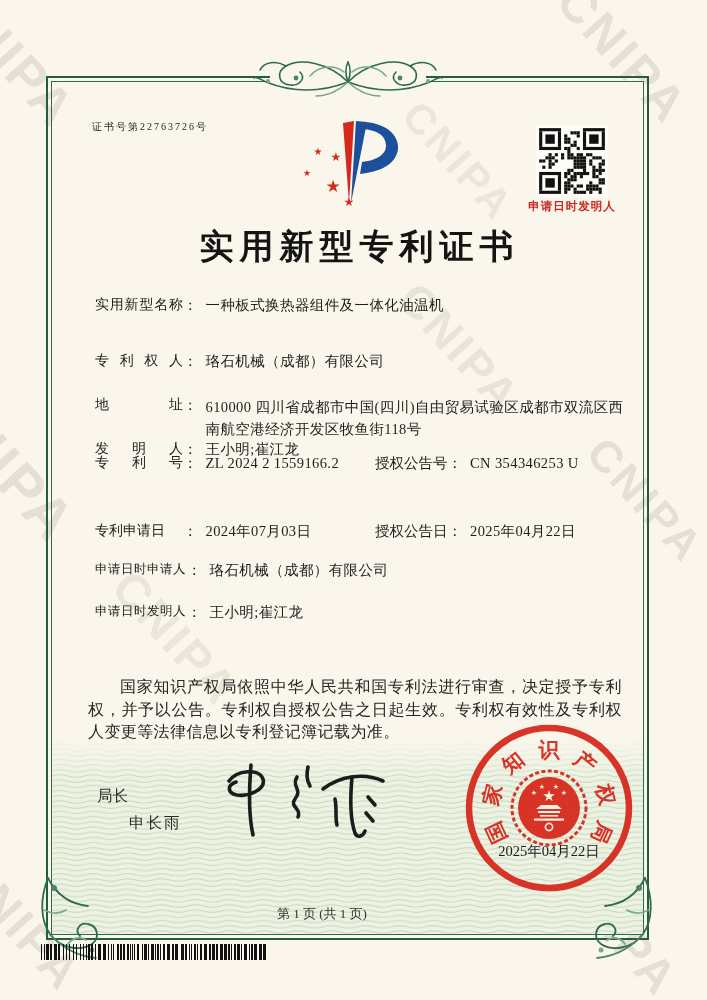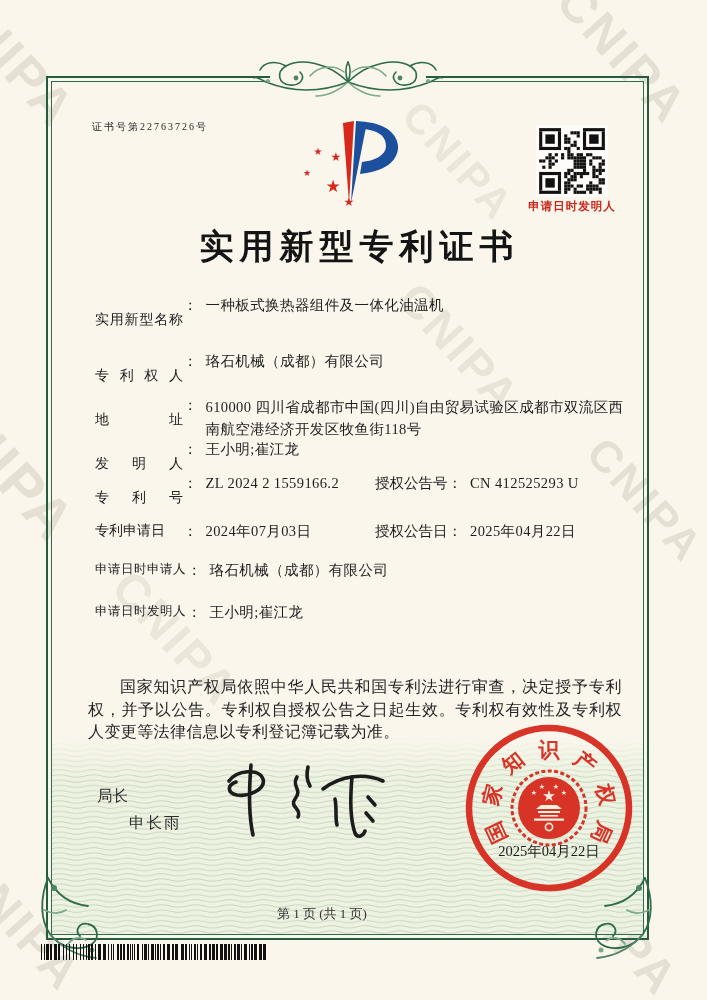--- a/index.html
+++ b/index.html
@@ -14,21 +14,21 @@
   .band-fade{position:absolute;left:51px;top:737px;width:592px;height:42px;
              background:linear-gradient(#faf6ec,rgba(250,246,236,0));}
   .cert-no{position:absolute;left:92px;top:120px;font-size:10px;letter-spacing:2px;}
   .qr-wrap{position:absolute;left:536px;top:125px;width:72px;height:72px;background:#fdfcf8;padding:0;}
   .qr-label{position:absolute;left:510px;top:199px;width:124px;text-align:center;color:#c8281e;
             font-size:11.5px;font-weight:700;letter-spacing:1px;}
   .title{position:absolute;left:48px;top:212px;width:599px;text-align:center;margin:12px;
          font-size:34px;font-weight:700;letter-spacing:6px;color:#141414;}
   .row{position:absolute;left:95px;font-size:14.5px;white-space:nowrap;}
   .lb{display:inline-block;width:88px;font-size:14px;vertical-align:top;}
-  .j{text-align:justify;text-align-last:justify;margin-top:15px;}
+  .j{text-align:justify;text-align-last:justify;}
   .lb.small{font-size:12.5px;width:92px;letter-spacing:.5px;}
   .cl{margin-right:8px;}
   .val{letter-spacing:.4px;}
   .val.wrap{display:inline-block;white-space:normal;width:424px;line-height:1.55;vertical-align:top;}
   .pair2{position:absolute;left:280px;top:0;}
   .statement{position:absolute;left:88px;top:676px;width:534px;margin:0;font-size:16px;
              line-height:22.5px;text-align:justify;text-indent:2em;color:#262626;letter-spacing:.4px;}
   .director-title{position:absolute;left:97px;top:786px;font-size:15.5px;
                   font-family:"Liberation Sans","DejaVu Sans",sans-serif;color:#2b2b2b;}
   .director-name{position:absolute;left:97px;top:813px;font-size:15.5px;letter-spacing:2px;
@@ -272,23 +272,23 @@
   </div>
   <div class="row" style="top:352px">
     <span class="lb j">专利权人</span><span class="cl">：</span><span class="val">珞石机械（成都）有限公司</span>
   </div>
   <div class="row" style="top:396px">
     <span class="lb j">地址</span><span class="cl">：</span><span class="val wrap">610000 四川省成都市中国(四川)自由贸易试验区成都市双流区西南航空港经济开发区牧鱼街118号</span>
   </div>
   <div class="row" style="top:440px">
     <span class="lb j">发明人</span><span class="cl">：</span><span class="val">王小明;崔江龙</span>
   </div>
-  <div class="row" style="top:474px">
+  <div class="row" style="top:454px">
     <span class="lb j">专利号</span><span class="cl">：</span><span class="val">ZL 2024 2 1559166.2</span>
-    <span class="pair2"><span>授权公告号</span><span class="cl">：</span><span class="val">CN 412525293 U</span></span>
+    <span class="pair2"><span>授权公告号</span><span class="cl">：</span><span class="val">CN 354346253 U</span></span>
   </div>
   <div class="row" style="top:522px">
     <span class="lb">专利申请日</span><span class="cl">：</span><span class="val">2024年07月03日</span>
     <span class="pair2"><span>授权公告日</span><span class="cl">：</span><span class="val">2025年04月22日</span></span>
   </div>
   <div class="row" style="top:561px">
     <span class="lb small">申请日时申请人</span><span class="cl">：</span><span class="val">珞石机械（成都）有限公司</span>
   </div>
   <div class="row" style="top:603px">
     <span class="lb small">申请日时发明人</span><span class="cl">：</span><span class="val">王小明;崔江龙</span>

